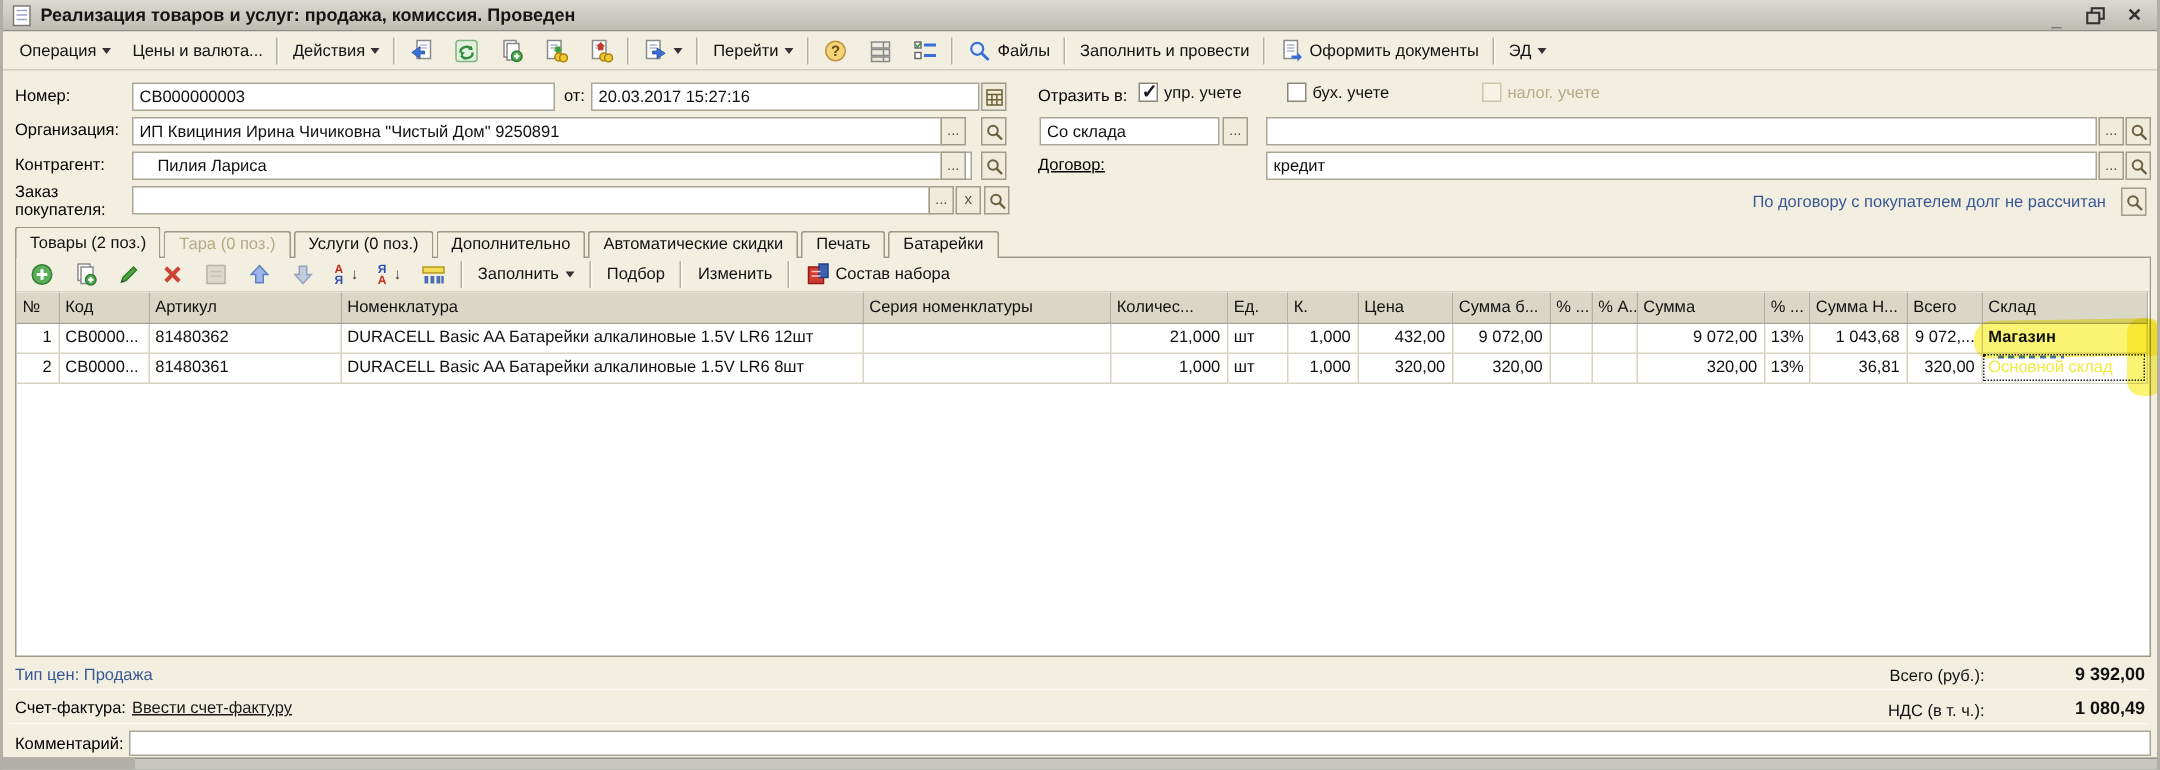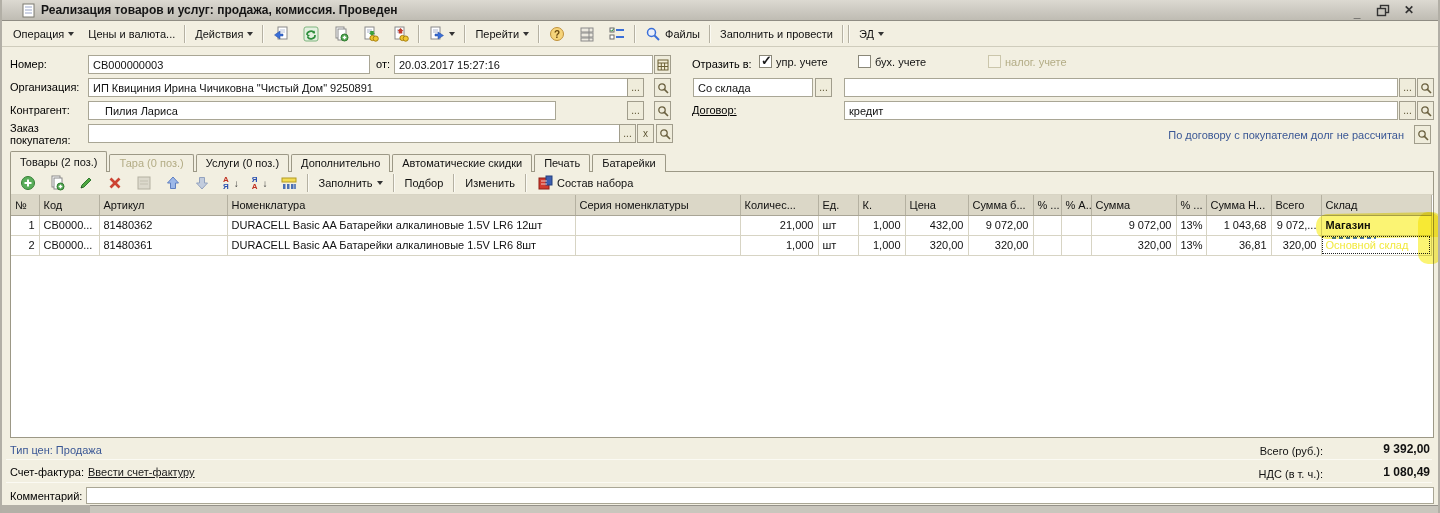--- a/index.html
+++ b/index.html
@@ -9,21 +9,21 @@
     background: #F2EFE1;
     font-family: "Liberation Sans", sans-serif; font-size: 11px; color:#111;
     border-left: 2px solid #B2AFA6; border-right: 2px solid #B2AFA6;
     overflow: hidden;
   }
   
   .titlebar {
     position: absolute; top:0; left:0; right:0; height:21px;
     background: linear-gradient(#DCD9D1, #BFBCB3);
     border-bottom: 1px solid #8F8C83;
-    display:flex; align-items:center; padding:0 20px; gap:6px;
+    display:flex; align-items:center; padding:0 6px; gap:6px;
   }
   .titlebar .title { font-weight: bold; font-size: 12px; color:#151515; }
   .tb-controls { margin-left:auto; display:flex; gap:8px; align-items:center; }
   .tb-ctrl { width:18px; height:15px; display:flex; align-items:flex-end; justify-content:center;
              font-weight:bold; font-size:12px; color:#333; line-height:10px; cursor:default;}
   .tb-ctrl.close { align-items:center; }
   
   .main-toolbar {
     position:absolute; top:21px; left:0; right:0; height:26px;
     display:flex; align-items:center; padding:0 4px;
@@ -214,20 +214,30 @@
             <circle cx="6.5" cy="6.5" r="4" fill="#EAF0FA" stroke="#3A6FD8" stroke-width="1.5"></circle>
             <line x1="9.5" y1="9.5" x2="14" y2="14" stroke="#3A6FD8" stroke-width="2"></line>
           </svg></span>
         <span>Файлы</span>
       </span>
     <span class="sep"></span>
     <span class="tbtn">
         <span>Заполнить и провести</span>
       </span>
     <span class="sep"></span>
+    <span class="tbtn">
+        <span class="icon16"><svg width="16" height="16">
+            <rect x="3" y="1" width="9" height="12" fill="#fff" stroke="#8A8A8A"></rect>
+            <line x1="5" y1="4" x2="10" y2="4" stroke="#AAB4CC"></line>
+            <line x1="5" y1="6" x2="10" y2="6" stroke="#AAB4CC"></line>
+            <line x1="5" y1="8" x2="10" y2="8" stroke="#AAB4CC"></line>
+            <path d="M8 11 L12 11 L12 9 L15 12 L12 15 L12 13 L8 13 Z" fill="#3A6FD8"></path>
+          </svg></span>
+        <span>Оформить документы</span>
+      </span>
     <span class="sep"></span>
     <span class="tbtn">
         <span>ЭД</span>
         <span class="caret"></span>
       </span>
   </div>
 
   <div>
 
     <span class="lbl" style="left:8px; top:58px;">Номер:</span>
@@ -248,21 +258,21 @@
     <div class="fld" style="left:86px; top:78px; width:540px;">ИП Квициния Ирина Чичиковна "Чистый Дом" 9250891</div>
     <span class="sqbtn" style="left:625px; top:78px;">...</span>
     <span class="sqbtn" style="left:652px; top:78px;">
         <svg width="12" height="12">
           <circle cx="5" cy="5" r="3.2" fill="none" stroke="#6B6140" stroke-width="1.3"></circle>
           <line x1="7.4" y1="7.4" x2="11" y2="11" stroke="#6B6140" stroke-width="1.6"></line>
         </svg>
       </span>
 
     <span class="lbl" style="left:8px; top:104px;">Контрагент:</span>
-    <div class="fld" style="left:86px; top:101px; width:468px;padding-left:16px;">Пилия Лариса</div>
+    <div class="fld" style="left:86px; top:101px; width:560px;padding-left:16px;">Пилия Лариса</div>
     <span class="sqbtn" style="left:625px; top:101px;">...</span>
     <span class="sqbtn" style="left:652px; top:101px;">
         <svg width="12" height="12">
           <circle cx="5" cy="5" r="3.2" fill="none" stroke="#6B6140" stroke-width="1.3"></circle>
           <line x1="7.4" y1="7.4" x2="11" y2="11" stroke="#6B6140" stroke-width="1.6"></line>
         </svg>
       </span>
 
     <span class="lbl" style="left:8px; top:122px; width:74px; white-space:normal; line-height:12px;">Заказ покупателя:</span>
     <div class="fld" style="left:86px; top:124px; width:532px;"></div>

